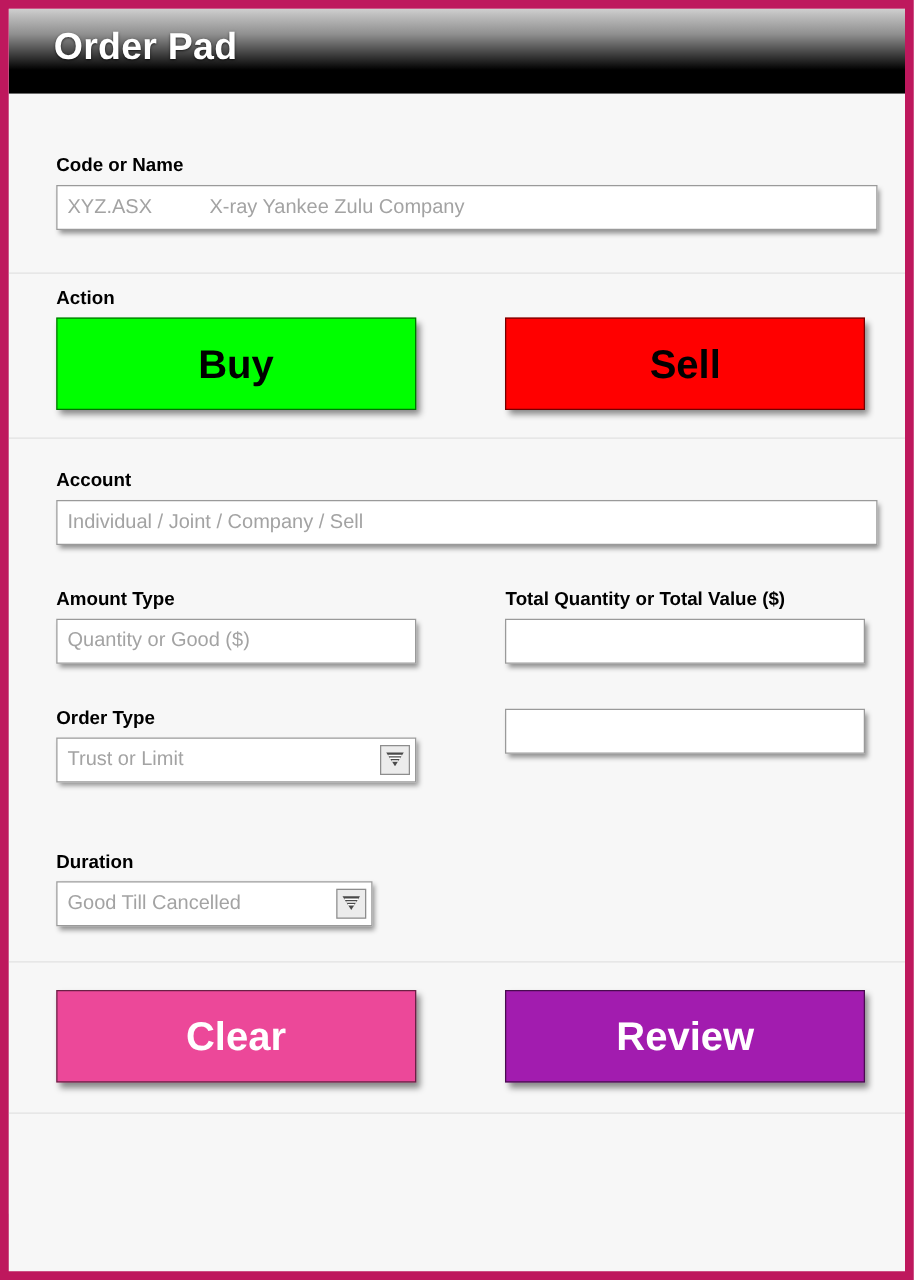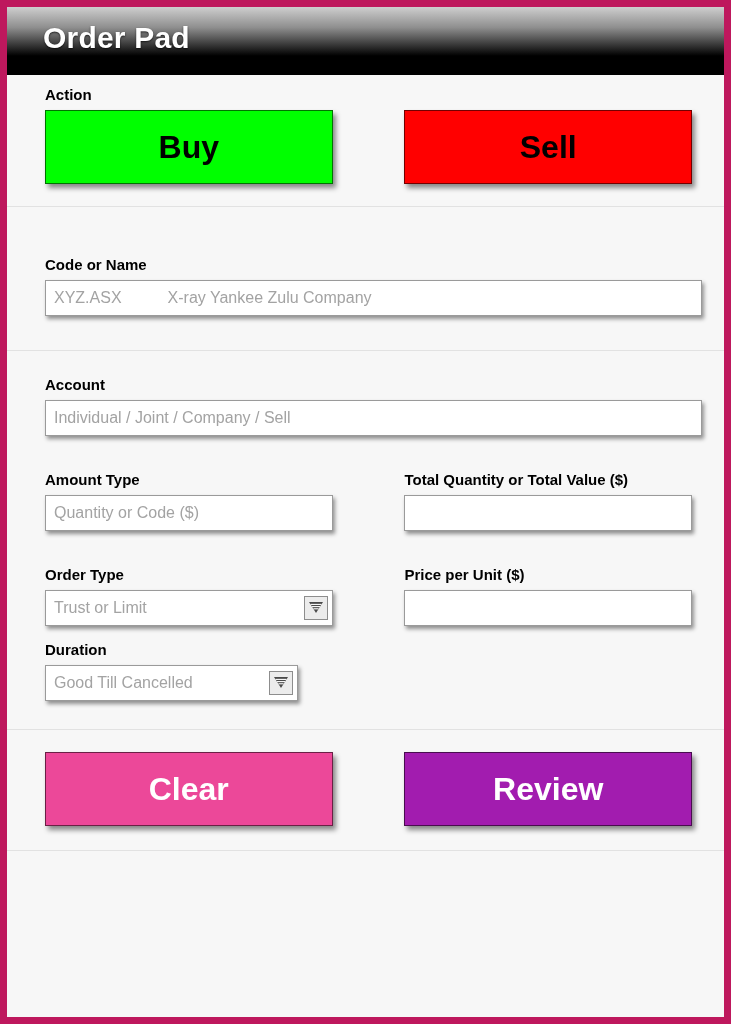--- a/index.html
+++ b/index.html
@@ -135,61 +135,61 @@
 </style>
 </head>
 <body>
 
 <div class="page">
 
   <div class="titlebar">
     <div class="titlebar-text">Order Pad</div>
   </div>
 
-  <div class="section" style="padding-top:12px;padding-bottom:22px;">
-    <div class="section-inner">
-      <div class="field-label">Action</div>
-      <div class="row2">
-        <div class="big-btn col-left" style="background:#00ff00;color:#000000;">
-          <span>Buy</span>
-        </div>
-        <div class="spacer"></div>
-        <div class="big-btn col-right" style="background:#ff0000;color:#000000;">
-          <span>Sell</span>
-        </div>
-      </div>
-    </div>
-  </div>
-
   <div class="section" style="padding-top:50px;padding-bottom:34px;">
     <div class="section-inner">
       <div class="field-label">Code or Name</div>
       <div class="input-box full-w">
         <span class="ph-code">XYZ.ASX</span>
         <span class="ph-gap"></span>
         <span>X-ray Yankee Zulu Company</span>
       </div>
     </div>
   </div>
 
+  <div class="section" style="padding-top:12px;padding-bottom:22px;">
+    <div class="section-inner">
+      <div class="field-label">Action</div>
+      <div class="row2">
+        <div class="big-btn col-left" style="background:#00ff00;color:#000000;">
+          <span>Buy</span>
+        </div>
+        <div class="spacer"></div>
+        <div class="big-btn col-right" style="background:#ff0000;color:#000000;">
+          <span>Sell</span>
+        </div>
+      </div>
+    </div>
+  </div>
+
   <div class="section" style="padding-top:26px;padding-bottom:28px;">
     <div class="section-inner">
 
       <div>
         <div class="field-label">Account</div>
         <div class="input-box full-w">
           <span>Individual / Joint / Company / Sell</span>
         </div>
       </div>
 
       <div class="row2" style="margin-top:36px;">
         <div class="col-left">
           <div class="field-label">Amount Type</div>
           <div class="input-box">
-            <span>Quantity or Code ($)</span>
+            <span>Quantity or Good ($)</span>
           </div>
         </div>
         <div class="spacer"></div>
         <div class="col-right">
           <div class="field-label">Total Quantity or Total Value ($)</div>
           <div class="input-box empty">
             <span></span>
           </div>
         </div>
       </div>
@@ -204,28 +204,27 @@
                 <polygon points="1,1 15,1 8,12" fill="#4a4a4a"></polygon>
                 <line x1="2.6" y1="3.4" x2="13.4" y2="3.4" stroke="#ffffff" stroke-width="1.1"></line>
                 <line x1="4.0" y1="5.6" x2="12.0" y2="5.6" stroke="#ffffff" stroke-width="1.1"></line>
                 <line x1="5.4" y1="7.8" x2="10.6" y2="7.8" stroke="#ffffff" stroke-width="1.1"></line>
               </svg>
             </span>
           </div>
         </div>
         <div class="spacer"></div>
         <div class="col-right">
-          <div class="field-label">Price per Unit ($)</div>
           <div class="input-box empty">
             <span></span>
           </div>
         </div>
       </div>
 
-      <div class="row2" style="margin-top:16px;gap:39px;">
+      <div class="row2" style="margin-top:56px;gap:39px;">
         <div class="col-left">
           <div class="field-label">Duration</div>
           <div class="input-box">
             <span>Good Till Cancelled</span>
             <span class="dd-btn">
               <svg width="16" height="14" viewBox="0 0 16 14" aria-hidden="true">
                 <polygon points="1,1 15,1 8,12" fill="#4a4a4a"></polygon>
                 <line x1="2.6" y1="3.4" x2="13.4" y2="3.4" stroke="#ffffff" stroke-width="1.1"></line>
                 <line x1="4.0" y1="5.6" x2="12.0" y2="5.6" stroke="#ffffff" stroke-width="1.1"></line>
                 <line x1="5.4" y1="7.8" x2="10.6" y2="7.8" stroke="#ffffff" stroke-width="1.1"></line>

